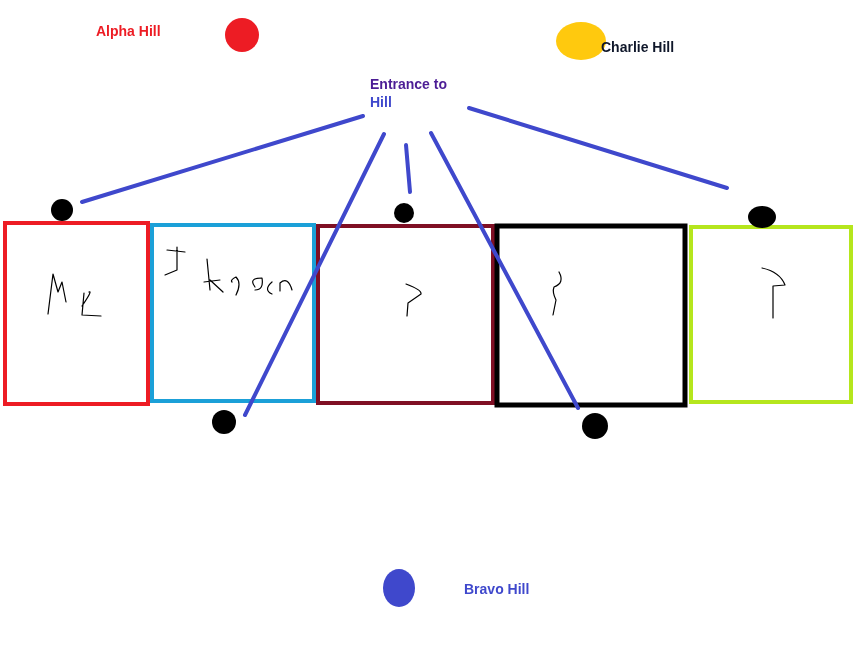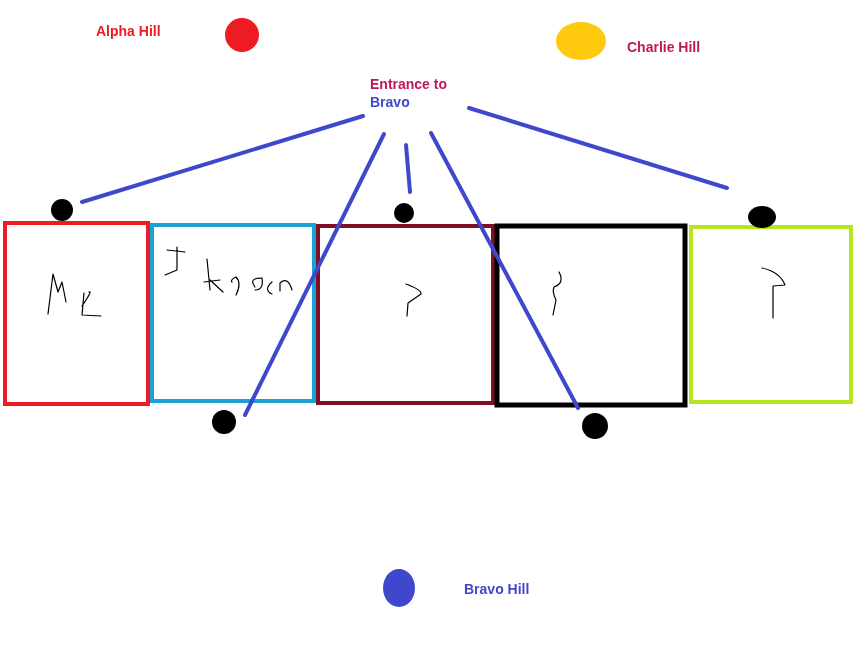--- a/index.html
+++ b/index.html
@@ -47,16 +47,16 @@
 
     <path class="hand" d="M406,284 Q422,290 421,294 L408,303 L407,316"></path>
 
     <path class="hand" d="M559,272 Q565,283 554,287 Q552,292 556,300 L553,315"></path>
 
     <path class="hand" d="M762,268 Q780,272 785,285 L773,286 L773,318"></path>
   </g>
 </svg>
 
 <div class="lbl" style="left:96px;top:22px;color:#ed1c24;">Alpha Hill</div>
-<div class="lbl" style="left:627px;top:38px;color:#be185d;">Charlie Hill</div>
+<div class="lbl" style="left:601px;top:38px;color:#0f172a;">Charlie Hill</div>
 <div class="lbl" style="left:448px;top:580px;color:#3f48cc;margin-left:16px;">Bravo Hill</div>
-<div class="lbl" style="left:370px;top:75px;color:#be185d;">Entrance to</div>
-<div class="lbl" style="left:370px;top:93px;color:#3f48cc;">Bravo</div>
+<div class="lbl" style="left:370px;top:75px;color:#4c1d95;">Entrance to</div>
+<div class="lbl" style="left:370px;top:93px;color:#3f48cc;">Hill</div>
 
 </body></html>

